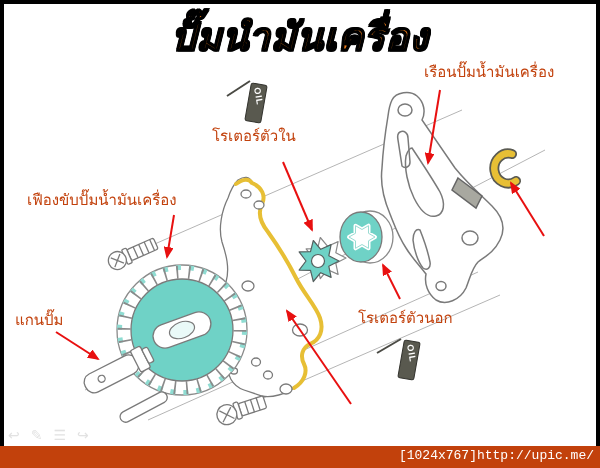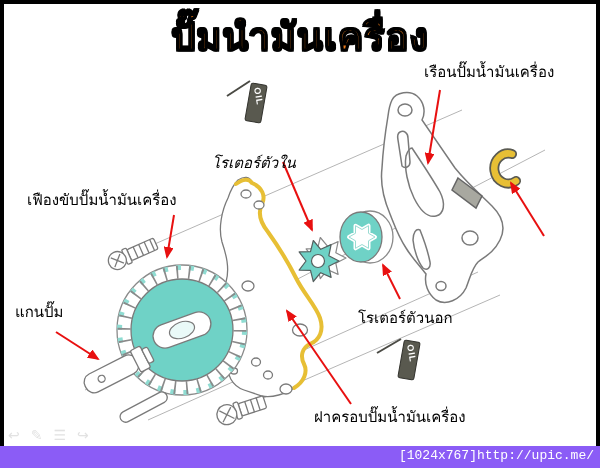--- a/index.html
+++ b/index.html
@@ -8,27 +8,28 @@
     box-shadow:inset 0 0 0 4px #000;overflow:hidden;
     font-family:"Liberation Sans",sans-serif;
   }
   #diagram-svg{position:absolute;left:0;top:0;}
   .page-title{
     position:absolute;left:0;right:0;top:12px;text-align:center;
     font-size:38px;font-weight:bold;color:#ef7d1a;line-height:1.35;
     -webkit-text-stroke:1.6px #000;
     text-shadow:1px 1px 0 #000,-1px 1px 0 #000,1px -1px 0 #000,-1px -1px 0 #000;
     letter-spacing:1px;
+    font-style:italic;
   }
   .part-label{
-    position:absolute;color:#000000;font-size:15px;line-height:1.55;
+    position:absolute;color:#c2410c;font-size:15px;line-height:1.55;
     white-space:nowrap;
   }
   #footer-bar{
-    position:absolute;left:0;right:0;bottom:0;height:22px;background:#8b5cf6;
+    position:absolute;left:0;right:0;bottom:0;height:22px;background:#c2410c;
     color:#fff;font-family:"Liberation Mono",monospace;font-size:13px;
     text-align:right;line-height:20px;padding-right:6px;box-sizing:border-box;
   }
   #ghost-toolbar{
     position:absolute;left:8px;bottom:25px;display:flex;gap:11px;
     color:#e2e2e2;font-size:14px;
   }
 </style>
 </head>
 <body>
@@ -173,25 +174,24 @@
       <line x1="56" y1="332" x2="98" y2="359" marker-end="url(#ah)"></line>
       <line x1="544" y1="236" x2="511" y2="183" marker-end="url(#ah)"></line>
       <line x1="400" y1="299" x2="383" y2="265" marker-end="url(#ah)"></line>
       <line x1="351" y1="404" x2="287" y2="311" marker-end="url(#ah)"></line>
     </g>
   </svg>
 
   <div class="page-title">ปั๊มนำมันเครื่อง</div>
 
   <div class="part-label" style="left:424px;top:60px;">เรือนปั๊มน้ำมันเครื่อง</div>
-  <div class="part-label" style="left:212px;top:151px;font-style:italic;">โรเตอร์ตัวใน</div>
+  <div class="part-label" style="left:212px;top:124px;">โรเตอร์ตัวใน</div>
   <div class="part-label" style="left:27px;top:188px;text-align:right;">เฟืองขับปั๊มน้ำมันเครื่อง</div>
-  <div class="part-label" style="left:15px;top:300px;">แกนปั๊ม</div>
+  <div class="part-label" style="left:15px;top:308px;">แกนปั๊ม</div>
   <div class="part-label" style="left:358px;top:306px;">โรเตอร์ตัวนอก</div>
-  <div class="part-label" style="left:314px;top:405px;">ฝาครอบปั๊มน้ำมันเครื่อง</div>
 
   <div id="ghost-toolbar">
     <span>↩</span>
     <span>✎</span>
     <span>☰</span>
     <span>↪</span>
   </div>
 
   <div id="footer-bar">
     <span>[1024x767]http://upic.me/</span>

